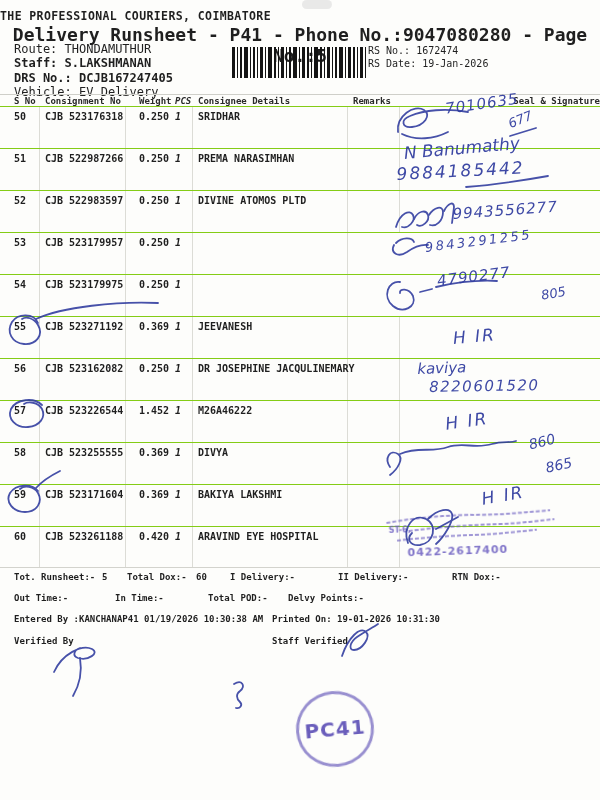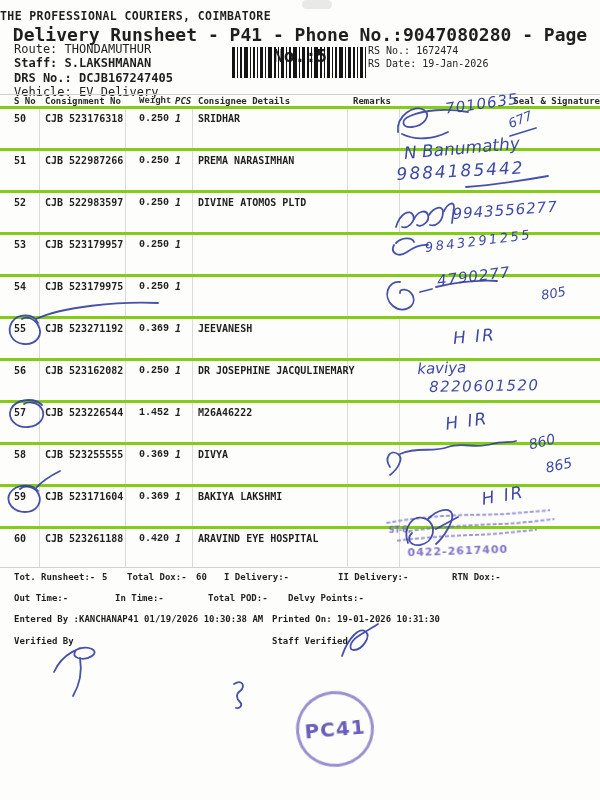--- a/index.html
+++ b/index.html
@@ -10,28 +10,28 @@
 
   .title{top:9px;left:0;width:100%;font-size:11.5px;font-weight:bold;letter-spacing:.4px;}
   .subtitle{top:24px;left:0;width:100%;text-align:center;font-size:18px;font-weight:bold;}
   .meta{left:14px;font-size:12px;white-space:nowrap;}
   .rsline{left:368px;font-size:10px;white-space:nowrap;}
   .smudge{left:302px;top:0;width:30px;height:9px;background:#d9d9d9;border-radius:6px;opacity:.55;}
 
   
   .trow{left:0;width:600px;height:42px;display:grid;box-sizing:border-box;padding-left:12px;
         grid-template-columns:28px 86px 45px 22px 155px 52px auto;
-        border-top:3px solid #84cc16;font-size:10px;font-weight:bold;}
+        border-top:1px solid #84cc16;font-size:10px;font-weight:bold;}
   .thead{left:0;width:600px;height:12px;display:grid;box-sizing:border-box;padding-left:12px;
         grid-template-columns:28px 86px 45px 22px 155px 52px auto;top:94px;
         border-top:1px solid #cfcfc9;font-size:9px;font-weight:bold;color:#2a2a2a;line-height:12px;}
   .trow>div{padding-top:4px;box-sizing:border-box;white-space:nowrap;}
   .vline{border-right:1px solid #dcdcd6;}
   .c-sno{padding-left:2px;}
-  .c-wt{padding-left:13px;font-family:Liberation Mono, monospace;}
+  .c-wt{padding-left:13px;}
   .c-pcs{padding-left:4px;font-style:italic;}
   .c-con{padding-left:5px;}
   .c-rem{padding-left:5px;}
   .c-seal{padding-left:7px;text-align:right;}
   .lastrow{border-bottom:1px solid #d3d3cd;}
 
   
   .hw{position:absolute;font-family:"DejaVu Sans","Liberation Sans",sans-serif;font-style:italic;
       color:#2e3a9e;white-space:nowrap;transform-origin:left top;opacity:.92;}
 
@@ -213,21 +213,21 @@
     <div class="c-pcs vline">1</div>
     <div class="c-con vline">ARAVIND EYE HOSPITAL</div>
     <div class="c-rem vline"></div>
     <div class="c-seal"></div>
   </div>
 
   <div class="abs ft" style="left:14px;top:572px">Tot. Runsheet:-</div>
   <div class="abs ft" style="left:102px;top:572px">5</div>
   <div class="abs ft" style="left:127px;top:572px">Total Dox:-</div>
   <div class="abs ft" style="left:196px;top:572px">60</div>
-  <div class="abs ft" style="left:224px;top:572px">I Delivery:-</div>
+  <div class="abs ft" style="left:230px;top:572px">I Delivery:-</div>
   <div class="abs ft" style="left:338px;top:572px">II Delivery:-</div>
   <div class="abs ft" style="left:452px;top:572px">RTN Dox:-</div>
 
   <div class="abs ft" style="left:14px;top:593px">Out Time:-</div>
   <div class="abs ft" style="left:115px;top:593px">In Time:-</div>
   <div class="abs ft" style="left:208px;top:593px">Total POD:-</div>
   <div class="abs ft" style="left:288px;top:593px">Delvy Points:-</div>
 
   <div class="abs ft" style="left:14px;top:614px">Entered By :KANCHANAP41 01/19/2026 10:30:38 AM</div>
   <div class="abs ft" style="left:272px;top:614px">Printed On: 19-01-2026 10:31:30</div>

